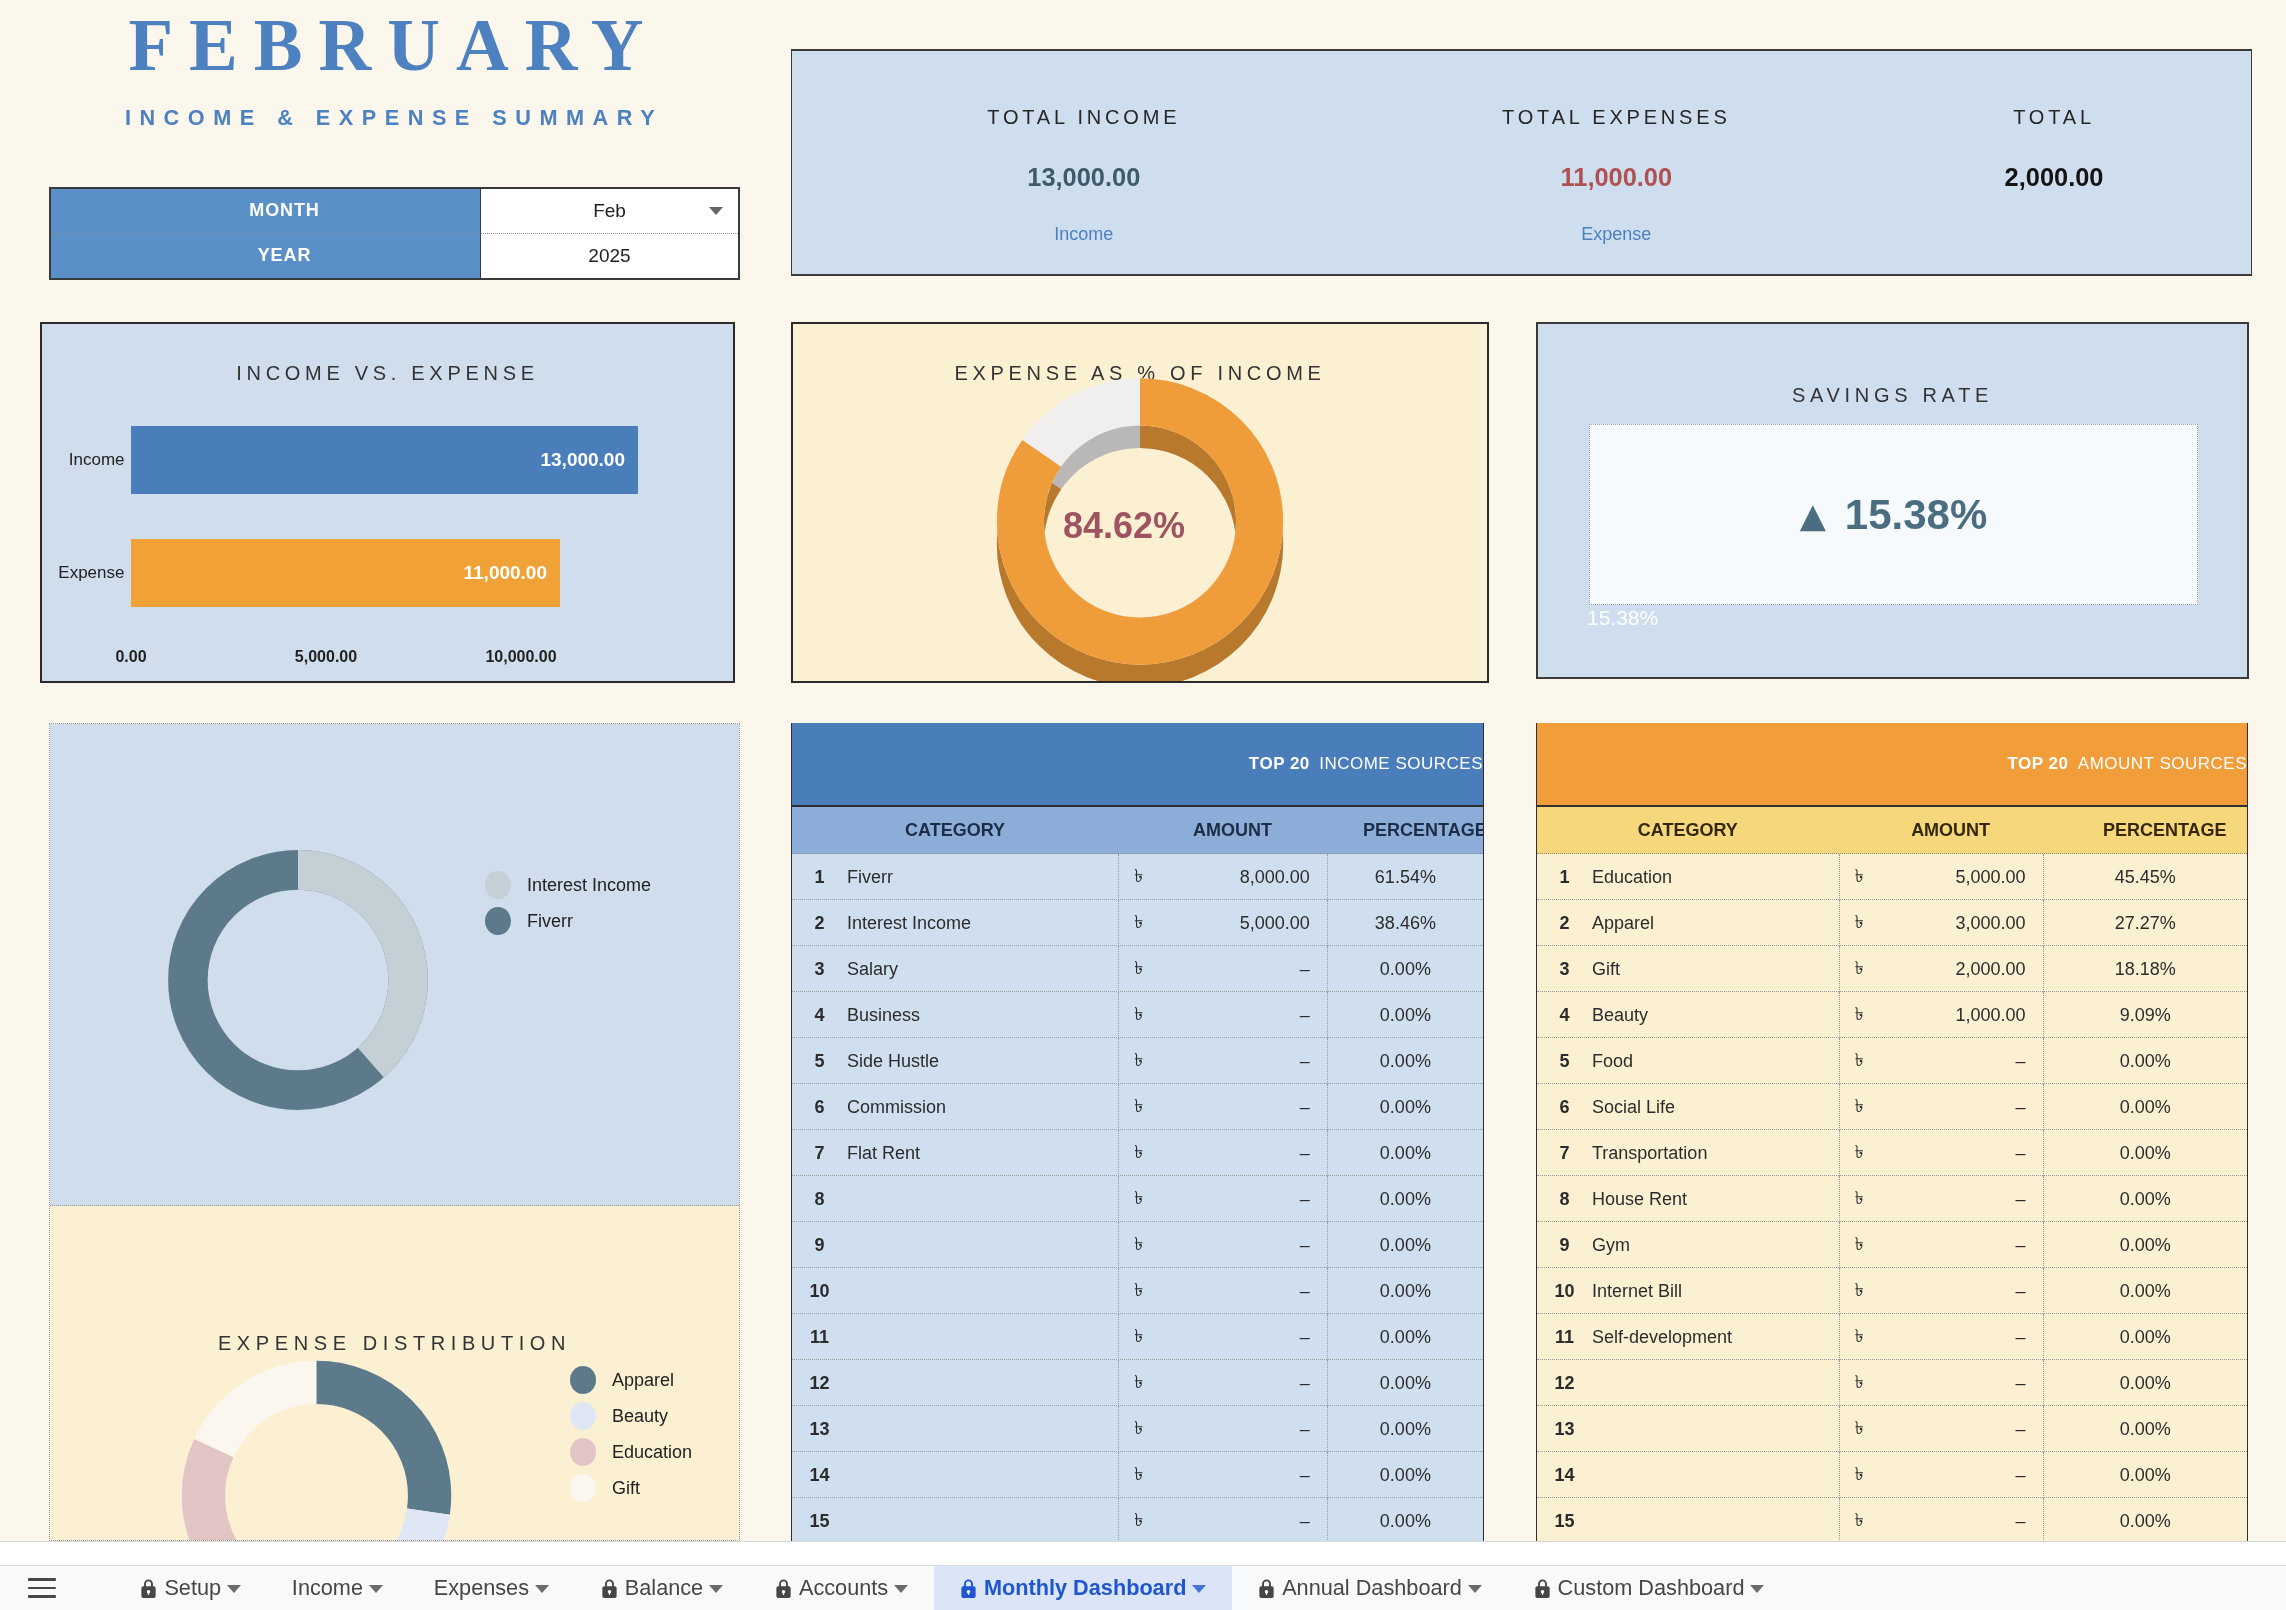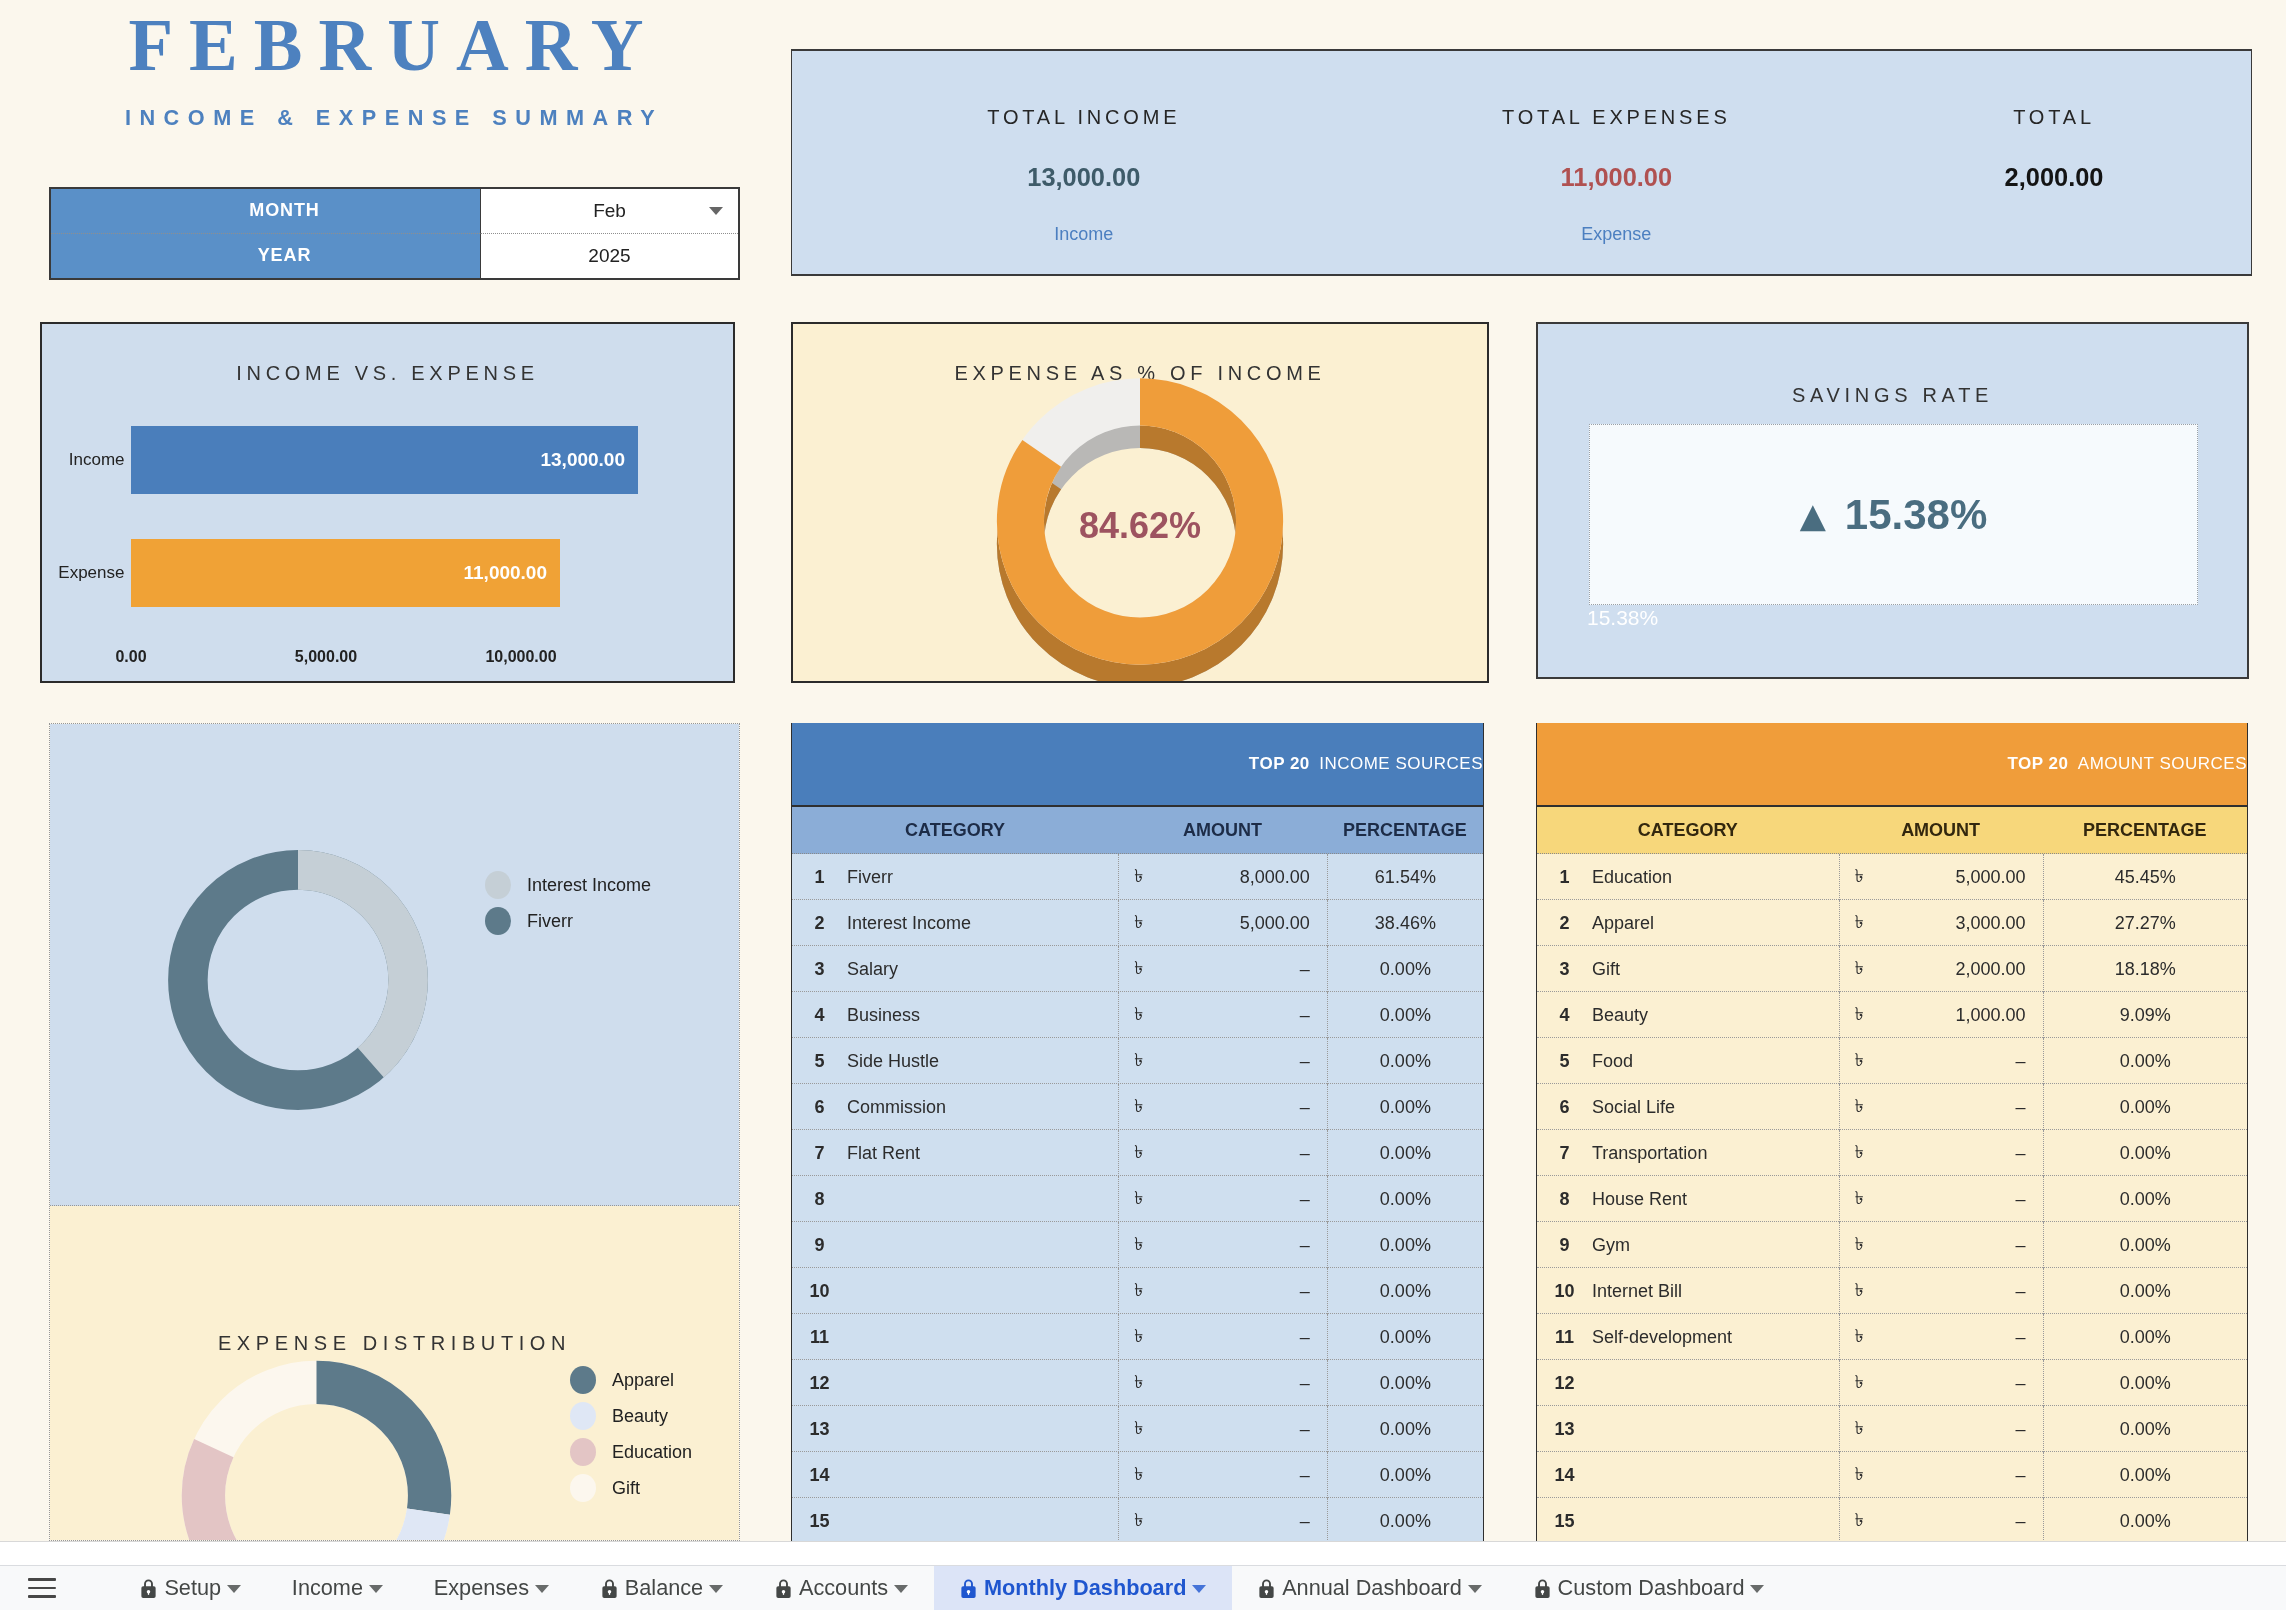--- a/index.html
+++ b/index.html
@@ -40,21 +40,21 @@
   .bar-label{position:absolute;left:7.5px;width:75px;height:68px;line-height:68px;text-align:right;
              font-size:17px;color:#222;}
   .bar-area{position:absolute;left:89px;width:507px;height:68px;}
   .bar{height:68px;position:relative;}
   .bar-value{position:absolute;right:13px;top:0;height:68px;line-height:68px;color:#fff;
              font-weight:700;font-size:19px;}
   .tick{position:absolute;bottom:15px;transform:translateX(-50%);font-size:16px;font-weight:600;color:#222;}
 
   .p2{left:791px;top:322px;width:698px;height:361px;background:#fbf0d2;border:2.8px solid #2b2b2b;overflow:hidden;}
   .p2 svg{position:absolute;left:168px;top:28px;}
-  .donut-center{position:absolute;left:168px;top:181px;width:358px;height:45px;text-align:center;
+  .donut-center{position:absolute;left:152px;top:181px;width:358px;height:45px;text-align:center;
                 font-size:36px;font-weight:700;color:#9d5360;}
 
   .p3{left:1536px;top:322px;width:713px;height:357px;background:#cfdeef;border:2.8px solid #3a3a3a;}
   .p3 .panel-title{top:60px;}
   .sav-box{position:absolute;left:51px;top:100px;width:607px;height:179px;background:#f6fafd;
            border:1.9px dotted #9aa0a6;display:flex;align-items:center;justify-content:center;gap:19px;}
   .sav-tri{font-family:"DejaVu Sans",sans-serif;font-size:34px;color:#4a6d80;line-height:1;}
   .sav-val{font-size:42px;font-weight:700;color:#4a6d80;}
   .sav-faint{position:absolute;left:49px;top:282px;color:#ffffff;font-size:21px;font-weight:500;}
 
@@ -81,21 +81,21 @@
   .tbl{position:absolute;top:723px;height:818px;box-sizing:border-box;overflow:hidden;
        border-left:1.9px solid #2f2f2f;border-right:1.9px solid #2f2f2f;}
   .tbl-income{left:791px;width:693px;background:#cfdfef;}
   .tbl-expense{left:1536px;width:712px;background:#fbf0d2;}
   .tbl-header{height:82px;display:flex;align-items:center;justify-content:flex-end;color:#fff;
               font-size:17px;border-bottom:2.8px solid #2f2f2f;letter-spacing:0.5px;}
   .tbl-income .tbl-header{background:#4a7ebb;}
   .tbl-expense .tbl-header{background:#f09d3a;}
   .tbl-header b{font-weight:800;margin-right:9.4px;}
   .tbl-sub{height:46px;display:grid;align-items:center;border-bottom:1.9px dotted #8a8a8a;
-           font-size:18px;font-weight:700;}
+           font-size:18px;font-weight:700;gap:10px;}
   .tbl-income .tbl-sub{background:#8badd7;color:#1d2c47;grid-template-columns:47.2% 30.2% 22.6%;}
   .tbl-expense .tbl-sub{background:#f7d77b;color:#33270e;grid-template-columns:42.5% 28.7% 28.8%;}
   .tbl-sub div{text-align:center;}
   .tbl-row{height:46px;display:grid;align-items:center;border-bottom:1.9px dotted #9a9a9a;
            font-size:18px;color:#2c2c2c;box-sizing:border-box;}
   .tbl-income .tbl-row{grid-template-columns:47.2% 30.2% 22.6%;}
   .tbl-expense .tbl-row{grid-template-columns:42.5% 28.7% 28.8%;}
   .cell-cat{display:flex;align-items:center;height:100%;}
   .row-num{width:55px;text-align:center;font-weight:700;flex:0 0 auto;}
   .row-cat{text-align:left;}

